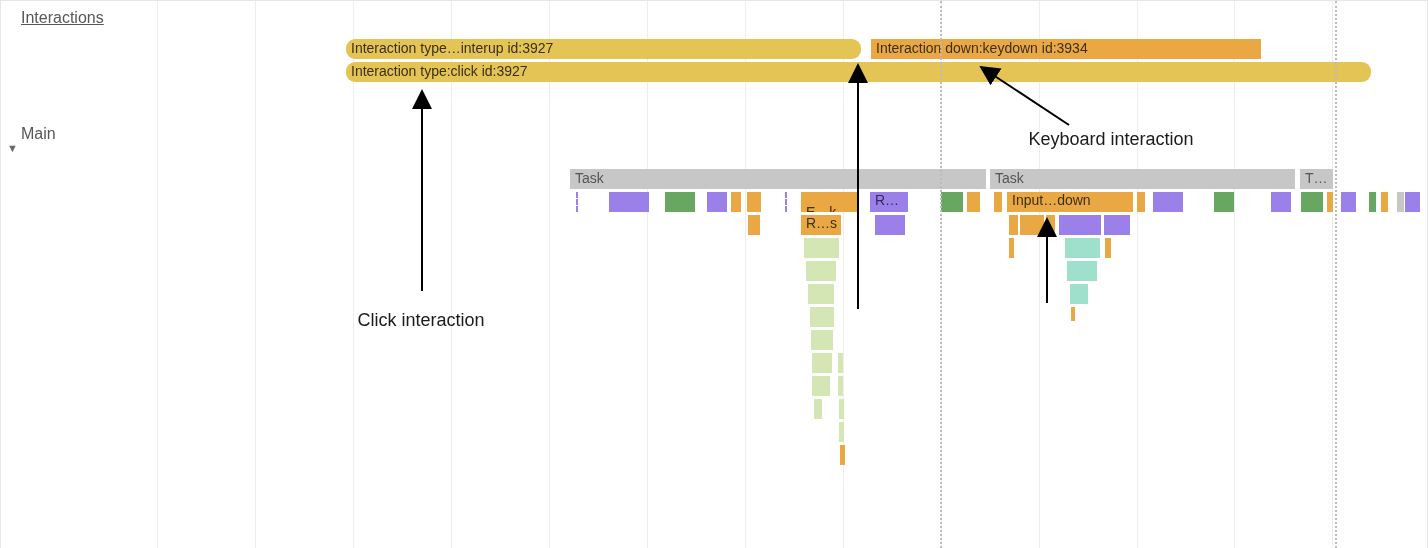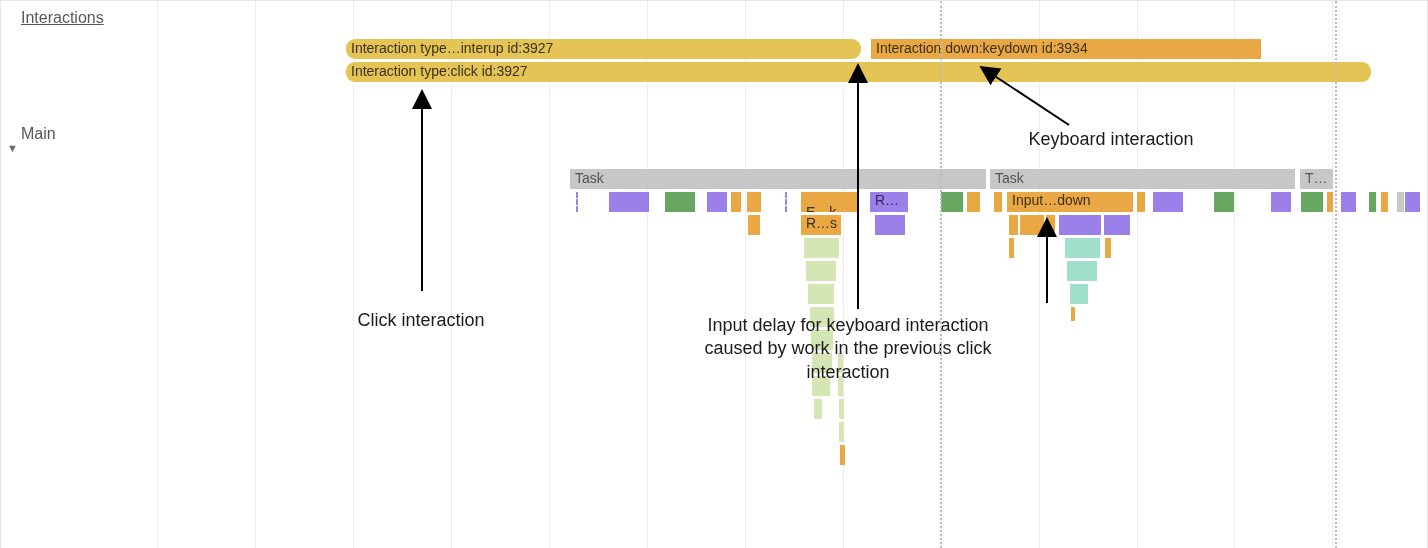--- a/index.html
+++ b/index.html
@@ -171,21 +171,20 @@
   <div class="chip c-pgreen" style="left:837px; top:352px; width:5px;"></div>
   <div class="chip c-pgreen" style="left:811px; top:375px; width:18px;"></div>
   <div class="chip c-pgreen" style="left:837px; top:375px; width:5px;"></div>
   <div class="chip c-pgreen" style="left:813px; top:398px; width:8px;"></div>
   <div class="chip c-pgreen" style="left:838px; top:398px; width:5px;"></div>
   <div class="chip c-pgreen" style="left:838px; top:421px; width:5px;"></div>
   <div class="chip c-orange" style="left:839px; top:444px; width:5px;"></div>
 
   <div class="anno" style="left:330px; top:308px; width:180px;">Click interaction</div>
   <div class="anno" style="left:1000px; top:127px; width:220px;">Keyboard interaction</div>
-  <div class="anno" style="left:697px; top:313px; width:300px;">Input delay for keyboard interaction caused by work in the previous click interaction</div>
 
   <svg class="arrows">
     <defs>
       <marker id="ah" markerWidth="12" markerHeight="12" refX="9" refY="5" orient="auto">
         <path d="M0,0 L10,5 L0,10 Z" fill="#000"></path>
       </marker>
     </defs>
 
     <line x1="421" y1="290" x2="421" y2="90" stroke="#000" stroke-width="2" marker-end="url(#ah)"></line>
 

